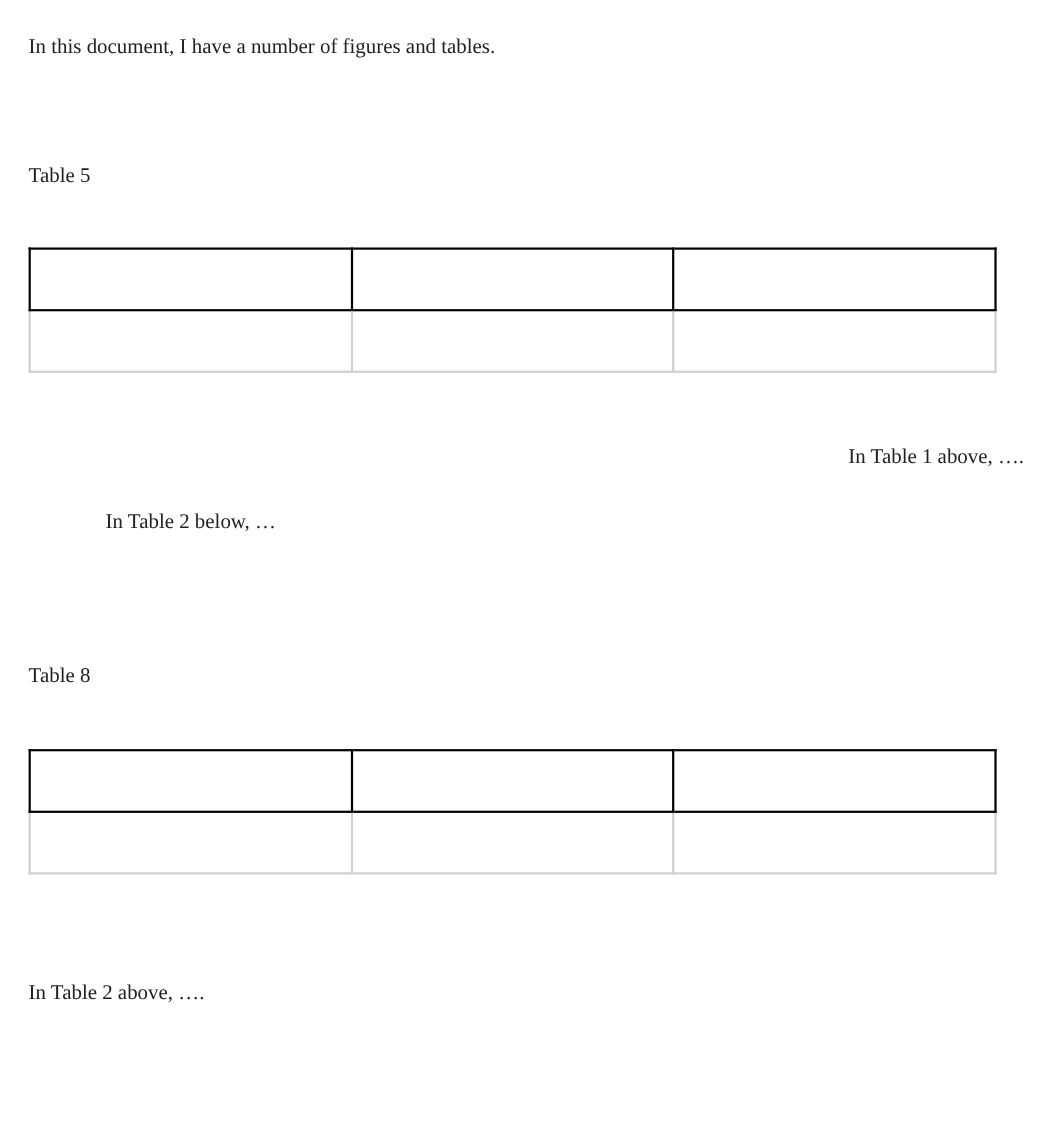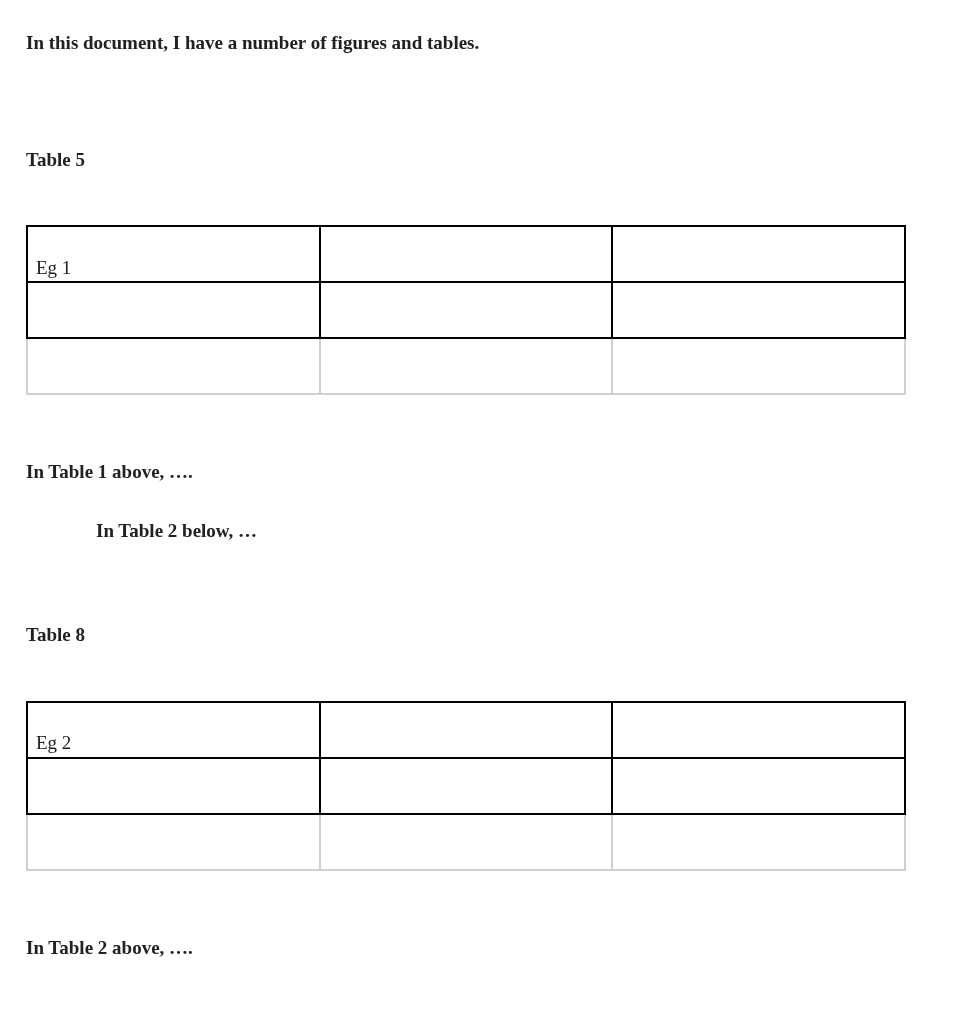--- a/index.html
+++ b/index.html
@@ -8,38 +8,38 @@
       color: #202124;
       margin: 0;
       padding: 30px 26px;
       width: 957px;
       box-sizing: border-box;
       background: #fff;
       line-height: 1.4;
     }
     p {
       margin: 0 0 18px 0;
-      font-weight: bold;
     }
     .intro {
       margin-bottom: 90px;
     }
     .caption {
       margin-bottom: 52px;
     }
     .para-above {
       margin-top: 64px;
       margin-bottom: 32px;
+      text-align: right;
     }
     .para-below {
       margin-left: 70px;
-      margin-bottom: 78px;
+      margin-bottom: 114px;
     }
     .para-final {
-      margin-top: 64px;
+      margin-top: 95px;
     }
     table.doc-table {
       border-collapse: collapse;
       width: 880px;
       table-layout: fixed;
     }
     table.doc-table td {
       height: 54px;
       padding: 0 8px;
       vertical-align: bottom;
@@ -61,25 +61,20 @@
   </style>
 </head>
 <body>
 
 <p class="intro">In this document, I have a number of figures and tables.</p>
 
 <p class="caption">Table 5</p>
 
 <table class="doc-table">
   <tbody>
-      <tr class="dark">
-    <td>Eg 1</td>
-    <td></td>
-    <td></td>
-  </tr>
   <tr class="dark">
     <td></td>
     <td></td>
     <td></td>
   </tr>
   <tr class="light">
     <td></td>
     <td></td>
     <td></td>
   </tr>
@@ -87,25 +82,20 @@
   </table>
 
 <p class="para-above">In Table 1 above, ….</p>
 
 <p class="para-below">In Table 2 below, …</p>
 
 <p class="caption">Table 8</p>
 
 <table class="doc-table">
   <tbody>
-      <tr class="dark">
-    <td>Eg 2</td>
-    <td></td>
-    <td></td>
-  </tr>
   <tr class="dark">
     <td></td>
     <td></td>
     <td></td>
   </tr>
   <tr class="light">
     <td></td>
     <td></td>
     <td></td>
   </tr>

